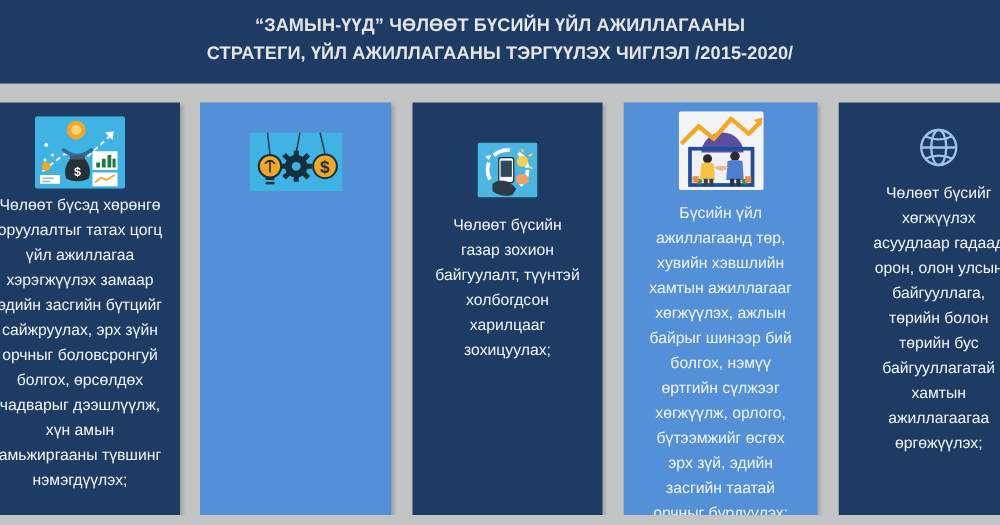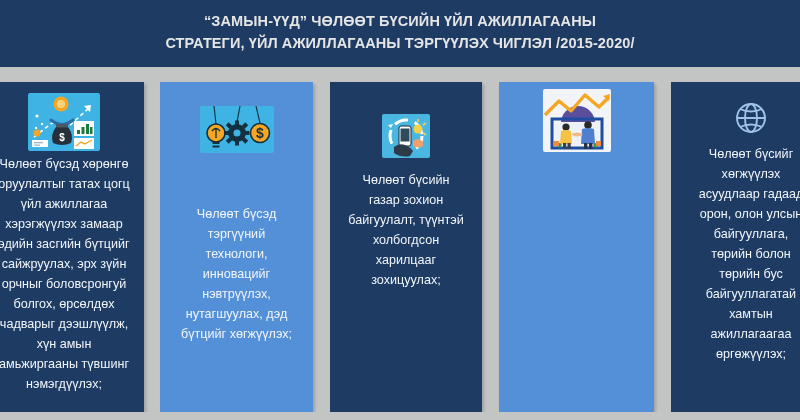--- a/index.html
+++ b/index.html
@@ -224,27 +224,20 @@
               <rect x="43" y="32" width="4" height="5" transform="rotate(-45 45 34.5)"></rect>
               <rect x="43" y="17" width="4" height="5" transform="rotate(45 45 19.5)"></rect>
               <rect x="27" y="32" width="4" height="5" transform="rotate(45 29 34.5)"></rect>
             </g>
             <circle cx="37" cy="27" r="3.5" fill="#3fb3e3"></circle>
 
             <circle cx="60" cy="27" r="9.5" fill="#f5a623" stroke="#12303f" stroke-width="1.6"></circle>
             <text x="60" y="32" font-family="'Liberation Sans',sans-serif" font-size="14" font-weight="bold" fill="#12303f" text-anchor="middle">$</text>
           </svg>
         </div>
-        <div class="card-text" id="text-2">Чөлөөт бүсэд
-тэргүүний
-технологи,
-инновацийг
-нэвтрүүлэх,
-нутагшуулах, дэд
-бүтцийг хөгжүүлэх;</div>
       </div>
     </div>
 
     <div class="card dark" id="card-3">
       <div class="card-inner">
         <div class="icon-tile" id="icon-3">
           <svg viewBox="0 0 48 44" width="48" height="44" xmlns="http://www.w3.org/2000/svg">
             <rect x="0" y="0" width="48" height="44" fill="#4bb6df"></rect>
 
             <circle cx="24" cy="22" r="16" fill="none" stroke="#ffffff" stroke-width="3" stroke-dasharray="14 7"></circle>
@@ -296,20 +289,33 @@
 
             <path d="M28 45 q6 -3 12 0 q-6 5 -12 0 Z" fill="#f0b98a"></path>
 
             <path d="M14 58 q2 -7 5 -2 q-2 4 -5 2" fill="#3f9150"></path>
             <path d="M55 58 q-2 -7 -5 -2 q2 4 5 2" fill="#3f9150"></path>
 
             <rect x="11" y="52" width="5" height="5" fill="#f08a3c"></rect>
             <rect x="53" y="52" width="5" height="5" fill="#f08a3c"></rect>
           </svg>
         </div>
+        <div class="card-text" id="text-4">Бүсийн үйл
+ажиллагаанд төр,
+хувийн хэвшлийн
+хамтын ажиллагааг
+хөгжүүлэх,  ажлын
+байрыг шинээр бий
+болгох, нэмүү
+өртгийн сүлжээг
+хөгжүүлж, орлого,
+бүтээмжийг өсгөх
+эрх зүй, эдийн
+засгийн таатай
+орчныг бүрдүүлэх;</div>
       </div>
     </div>
 
     <div class="card dark" id="card-5">
       <div class="card-inner">
         <div class="icon-tile" id="icon-5">
           <svg viewBox="0 0 40 40" width="40" height="40" xmlns="http://www.w3.org/2000/svg">
             <g fill="none" stroke="#9ec2e8" stroke-width="1.9">
               <circle cx="20" cy="20" r="14"></circle>
               <ellipse cx="20" cy="20" rx="6" ry="14"></ellipse>

